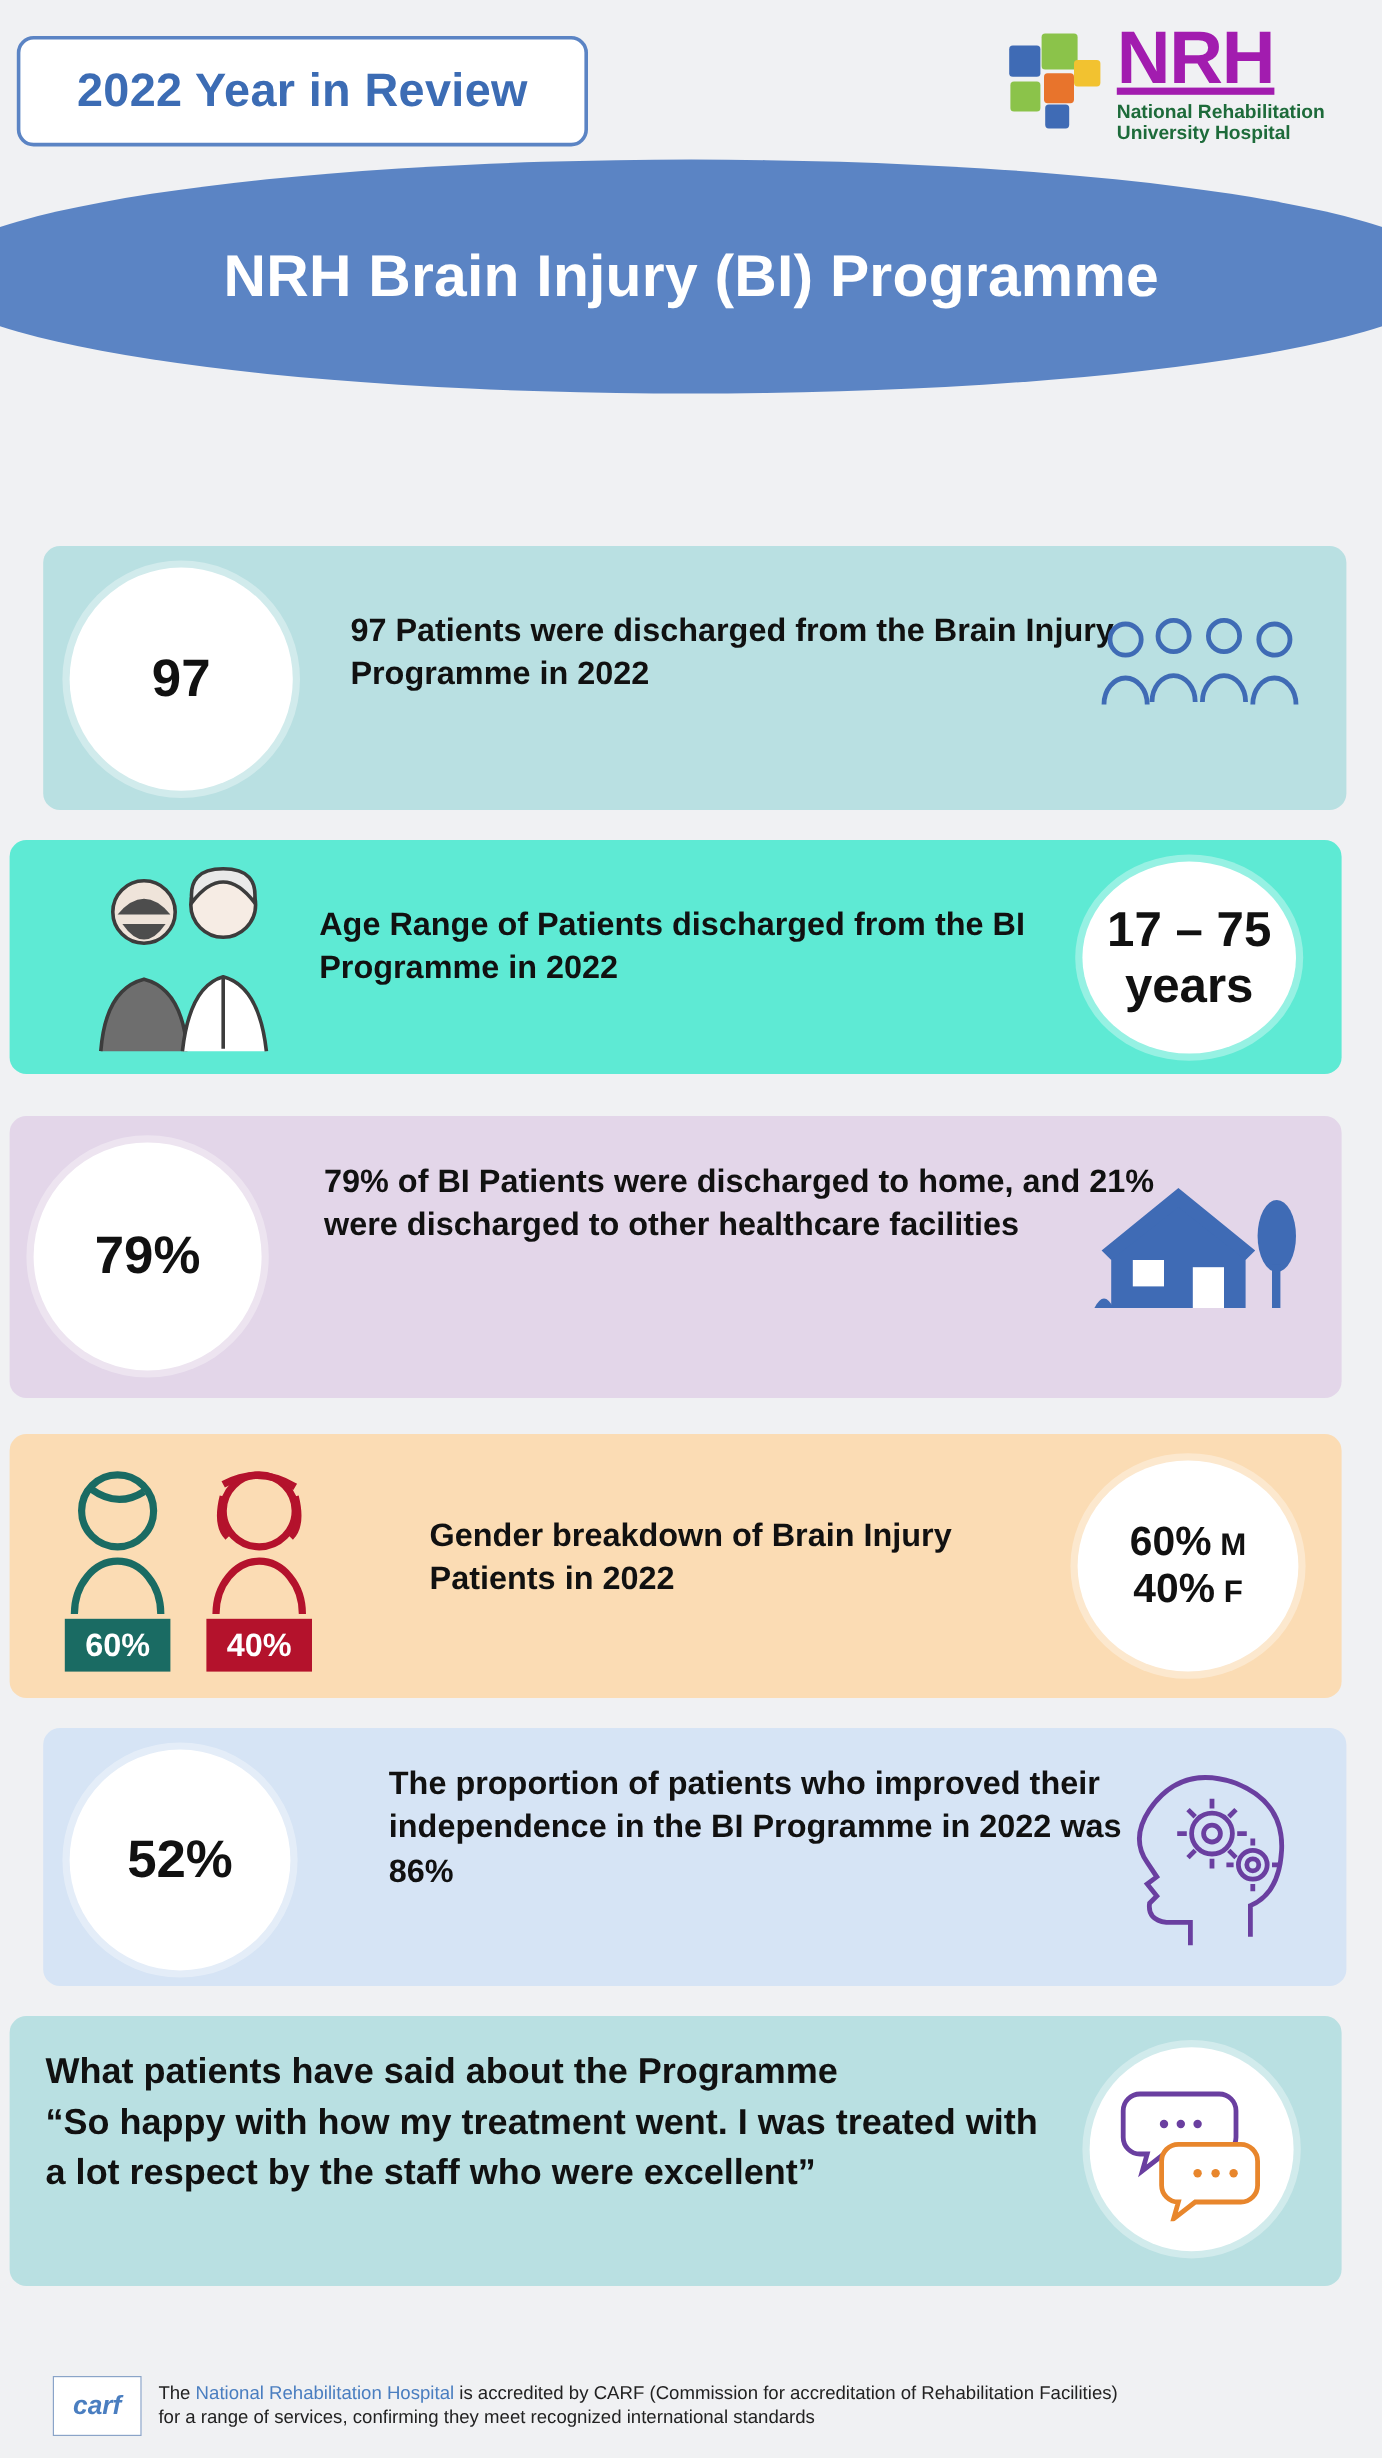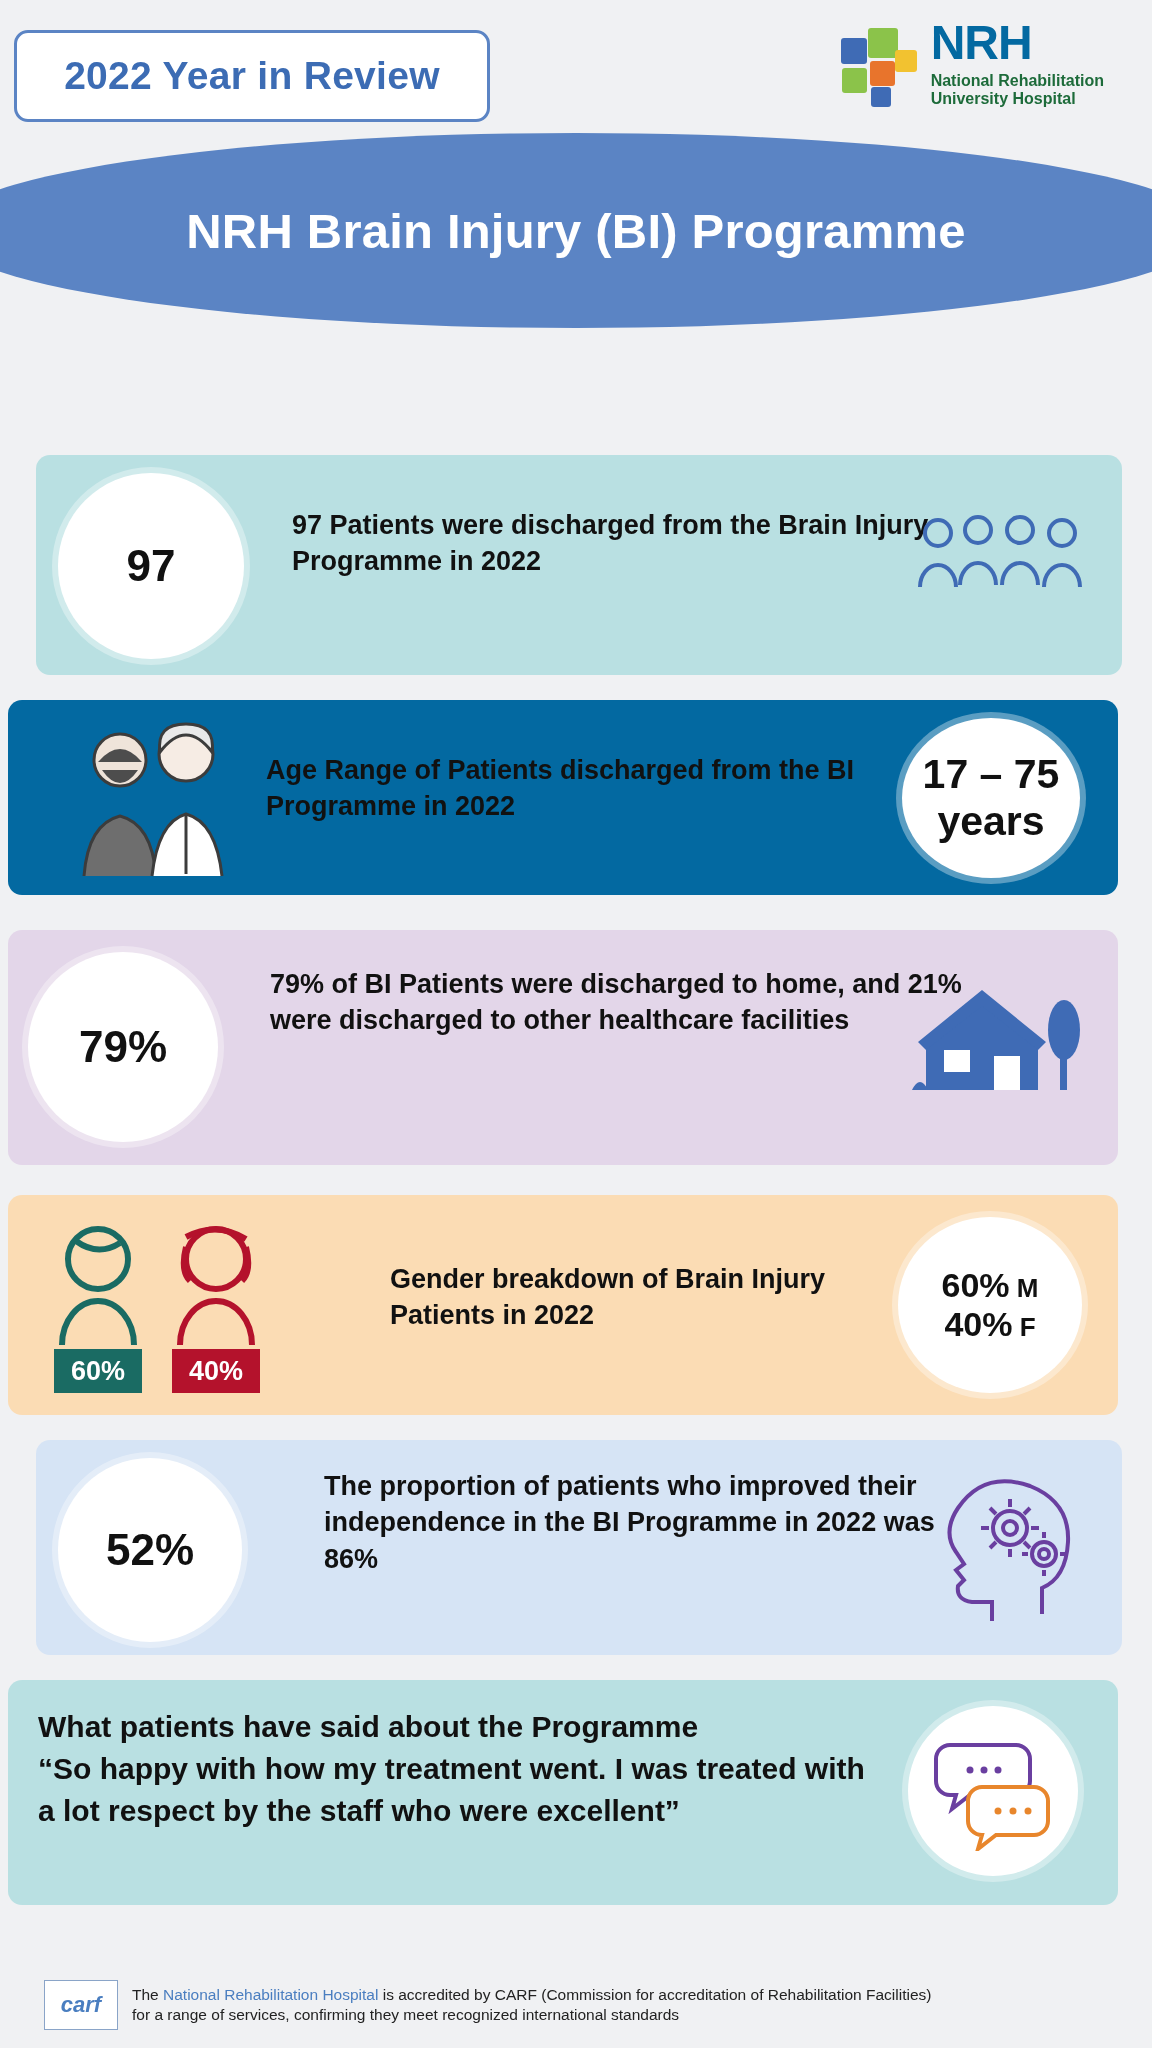--- a/index.html
+++ b/index.html
@@ -27,21 +27,21 @@
   .logo-wrap{position:absolute;right:48px;top:20px;display:flex;align-items:flex-start;gap:14px;}
   .logo-squares{position:relative;width:76px;height:78px;margin-top:8px;}
   .logo-squares i{position:absolute;display:block;border-radius:3px;}
   .sq1{width:26px;height:26px;left:0;top:10px;background:#3f6bb5;}
   .sq2{width:30px;height:30px;left:27px;top:0;background:#8bc34a;}
   .sq3{width:25px;height:25px;left:1px;top:40px;background:#8bc34a;}
   .sq4{width:25px;height:25px;left:29px;top:33px;background:#e8742c;}
   .sq5{width:22px;height:22px;left:54px;top:22px;background:#f2c230;}
   .sq6{width:20px;height:20px;left:30px;top:59px;background:#3f6bb5;}
   .nrh-text{display:flex;flex-direction:column;}
-  .nrh-big{font-size:48px;font-weight:bold;color:#0369a1;line-height:.95;letter-spacing:-1px;}
+  .nrh-big{font-size:62px;font-weight:bold;color:#a21caf;line-height:.95;letter-spacing:-1px;text-decoration:underline;}
   .nrh-sub{font-size:16px;font-weight:bold;color:#1d6b3a;line-height:1.15;margin-top:6px;}
 
   
   .banner{
     position:absolute;left:-60px;top:133px;width:1272px;height:195px;
     background:#5b84c4;border-radius:50%/50%;
     display:flex;align-items:center;justify-content:center;
   }
   .banner h1{
     margin:0;color:#ffffff;font-size:49px;font-weight:bold;letter-spacing:.2px;
@@ -58,35 +58,35 @@
   }
   .circle .big{font-size:44px;font-weight:bold;color:#111;}
   .txt{position:absolute;font-size:27px;font-weight:bold;color:#111;line-height:1.35;}
 
   
   #row1{top:455px;height:220px;background:#b9e0e2;left:36px;width:1086px;}
   #row1 .circle{left:22px;top:18px;width:186px;height:186px;}
   #row1 .txt{left:256px;top:52px;width:660px;}
 
   
-  #row2{top:700px;height:195px;background:#0369a1;left:8px;width:1110px;}
+  #row2{top:700px;height:195px;background:#5eead4;left:8px;width:1110px;}
   #row2 .circle{right:38px;top:18px;width:178px;height:160px;}
   #row2 .circle .l1{font-size:41px;font-weight:bold;color:#111;}
   #row2 .circle .l2{font-size:41px;font-weight:bold;color:#111;}
   #row2 .txt{left:258px;top:52px;width:620px;}
 
   
   #row3{top:930px;height:235px;background:#e3d6e9;left:8px;width:1110px;}
   #row3 .circle{left:20px;top:22px;width:190px;height:190px;}
   #row3 .txt{left:262px;top:36px;width:700px;}
 
   
   #row4{top:1195px;height:220px;background:#fbdcb4;left:8px;width:1110px;}
   #row4 .circle{right:36px;top:22px;width:184px;height:176px;}
-  #row4 .txt{left:350px;top:66px;width:520px;margin-left:32px;}
+  #row4 .txt{left:350px;top:66px;width:520px;}
   #row4 .gline{font-size:34px;font-weight:bold;color:#111;}
   #row4 .gline small{font-size:26px;font-weight:bold;}
 
   
   #row5{top:1440px;height:215px;background:#d6e4f5;left:36px;width:1086px;}
   #row5 .circle{left:22px;top:18px;width:184px;height:184px;}
   #row5 .txt{left:288px;top:28px;width:640px;}
 
   
   #row6{top:1680px;height:225px;background:#b9e0e2;left:8px;width:1110px;}

